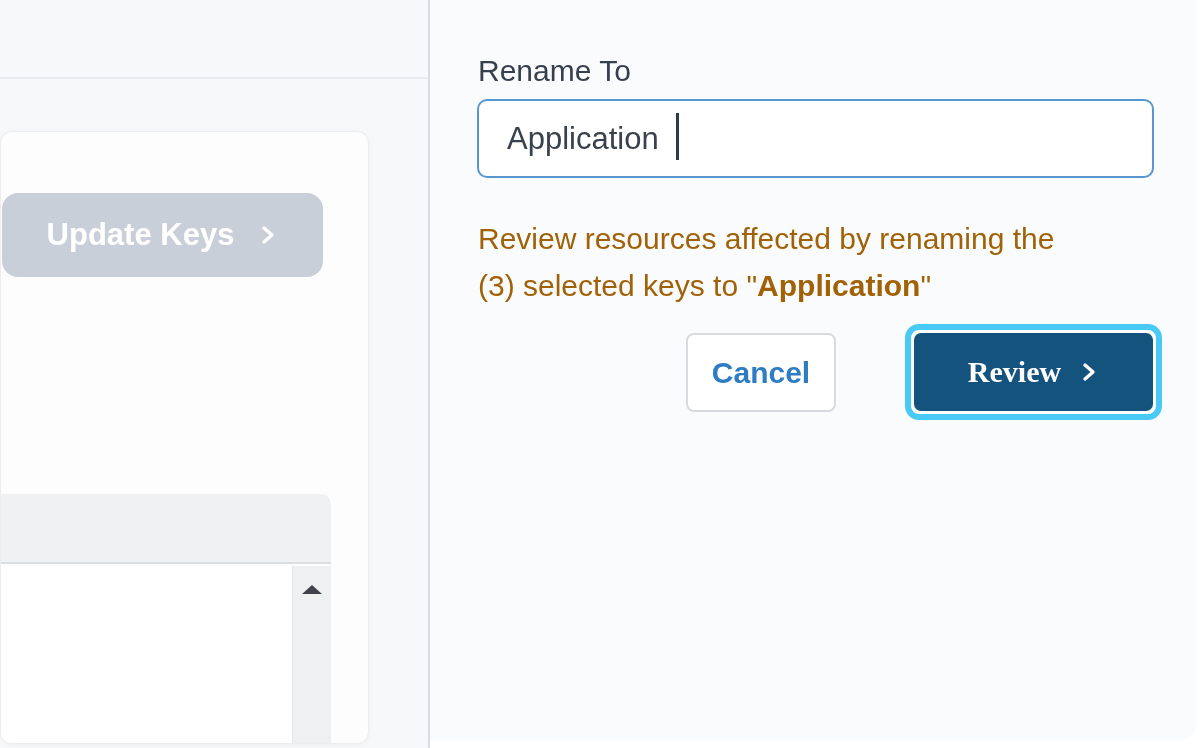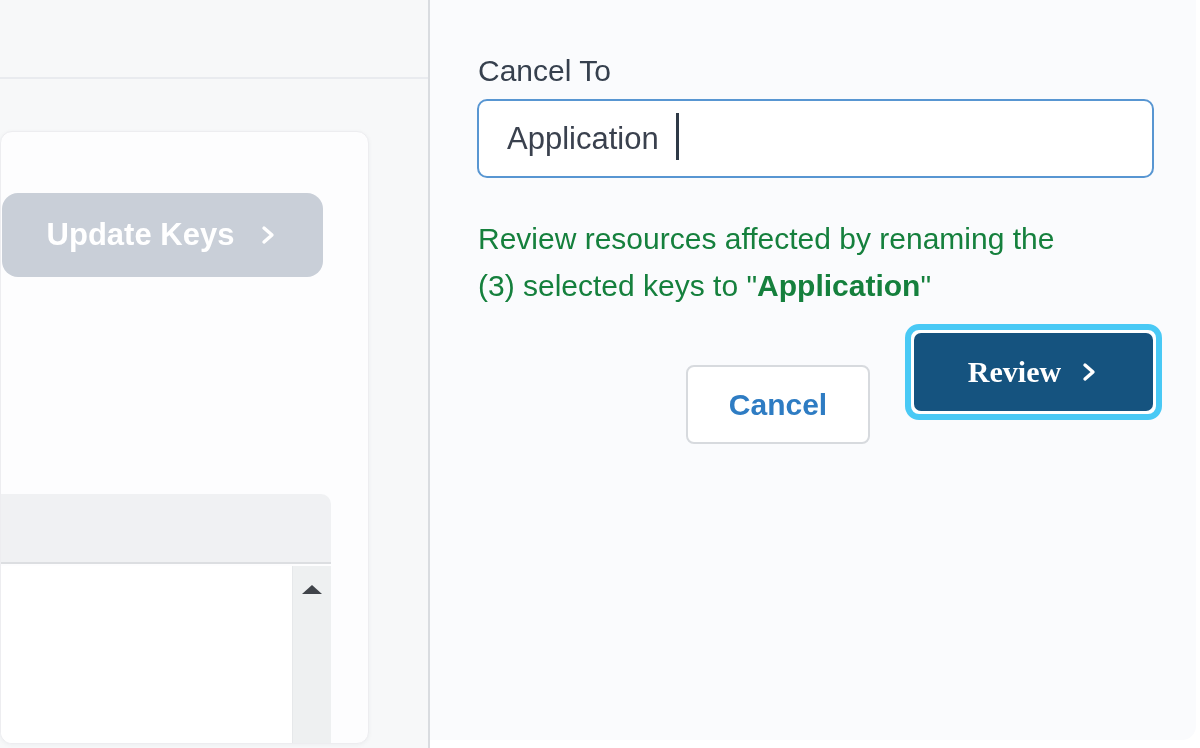--- a/index.html
+++ b/index.html
@@ -86,29 +86,29 @@
     background:#ffffff;outline:none;
     font-family:"Liberation Sans", sans-serif;
     font-size:31px;color:#3a414e;padding:0 28px;
   }
   .text-cursor{
     position:absolute;left:199px;top:14px;width:3px;height:47px;
     background:#2f3a47;
   }
   .review-description{
     position:absolute;left:48px;top:215px;width:690px;
-    font-size:30px;line-height:47px;color:#15803d;
+    font-size:30px;line-height:47px;color:#a16207;
   }
   .review-description b{font-weight:700;}
   .cancel-btn{
-    position:absolute;left:256px;top:333px;width:184px;height:79px;
+    position:absolute;left:256px;top:333px;width:150px;height:79px;
     background:#ffffff;border:2px solid #d7dade;border-radius:8px;
     color:var(--link-blue);font-weight:700;font-size:30px;
     font-family:"Liberation Sans", sans-serif;
-    display:flex;align-items:center;justify-content:center;cursor:pointer;margin-top:32px;
+    display:flex;align-items:center;justify-content:center;cursor:pointer;
   }
   .highlight-ring{
     position:absolute;left:475px;top:324px;width:257px;height:96px;
     border:6px solid var(--highlight);border-radius:14px;
     background:#ffffff;padding:3px;
   }
   .review-btn{
     width:100%;height:100%;
     background:var(--primary-button);border:none;border-radius:7px;
     color:#ffffff;font-weight:700;font-size:30px;
@@ -144,21 +144,21 @@
       </div>
     </div>
   </div>
 </div>
 
 <div class="v-divider"></div>
 
 <div class="right-region">
   <div class="rename-panel">
 
-    <div class="field-label">Cancel To</div>
+    <div class="field-label">Rename To</div>
 
     <div class="input-wrap">
       <input class="rename-input" type="text" readonly="" value="Application" style="">
       <div class="text-cursor"></div>
     </div>
 
     <div class="review-description">
       <div>Review resources affected by renaming the</div>
       <div><span>(3) selected keys to "</span><b>Application</b><span>"</span></div>
     </div>

